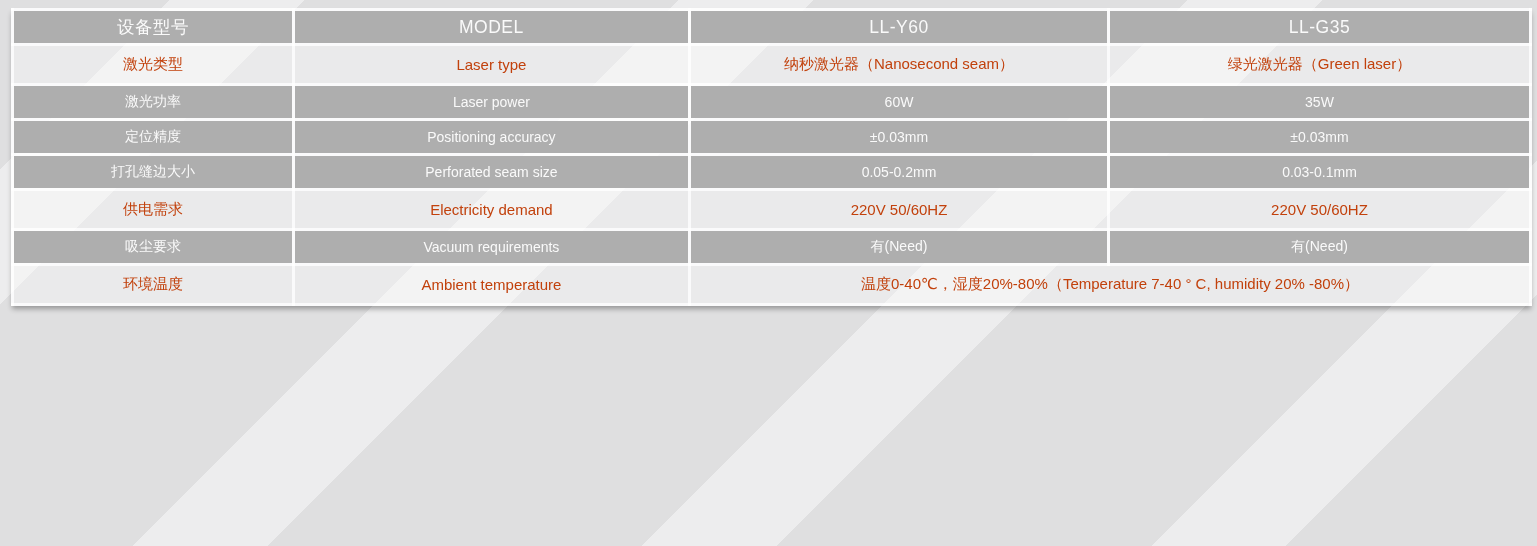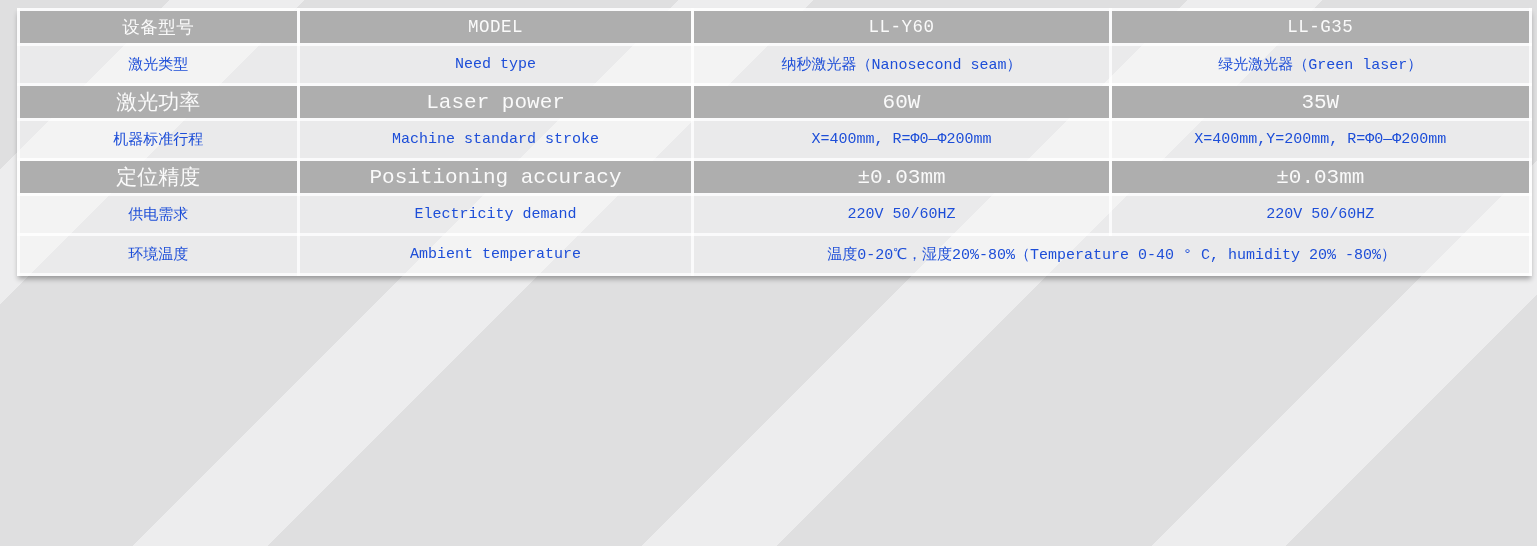--- a/index.html
+++ b/index.html
@@ -24,22 +24,21 @@
       rgba(255,255,255,0.45) 120px,
       rgba(255,255,255,0.45) 215px,
       rgba(255,255,255,0)   215px,
       rgba(255,255,255,0)   360px
     );
     pointer-events: none;
   }
   .page {
     position: relative;
     width: 100%; height: 100%;
-    padding: 8px 5px 0 17px;
-    font-family: Liberation Mono, monospace;
+    padding: 8px 5px 0 11px;
   }
   table.spec-table {
     width: 100%;
     border-collapse: collapse;
     table-layout: fixed;
     box-shadow: 0 4px 5px -1px rgba(0,0,0,0.32);
   }
   col.c1 { width: 18.5%; }
   col.c2 { width: 26.1%; }
   col.c3 { width: 27.6%; }
@@ -49,25 +48,25 @@
     text-align: center;
     vertical-align: middle;
     font-weight: normal;
     white-space: nowrap;
     overflow: hidden;
   }
   tr.gray > th, tr.gray > td {
     background: #aeaeae;
     color: #fafafa;
     height: 35px;
-    font-size: 21px;
+    font-size: 14px;
   }
   tr.light > td {
     background: rgba(252,252,252,0.38);
-    color: #1d4ed8;
+    color: #c2410c;
     height: 40px;
     font-size: 15px;
   }
   tr.header > th {
     font-size: 17.5px;
     letter-spacing: 0.5px;
     height: 35px;
   }
 </style>
 </head>
@@ -85,48 +84,54 @@
       <tr class="gray header">
         <th>设备型号</th>
         <th>MODEL</th>
         <th>LL-Y60</th>
         <th>LL-G35</th>
       </tr>
     </thead>
     <tbody>
       <tr class="light">
         <td>激光类型</td>
-        <td>Need type</td>
+        <td>Laser type</td>
         <td>纳秒激光器（Nanosecond seam）</td>
         <td>绿光激光器（Green laser）</td>
       </tr>
       <tr class="gray">
         <td>激光功率</td>
         <td>Laser power</td>
         <td>60W</td>
         <td>35W</td>
       </tr>
-      <tr class="light">
-        <td>机器标准行程</td>
-        <td>Machine standard stroke</td>
-        <td>X=400mm, R=Φ0—Φ200mm</td>
-        <td>X=400mm,Y=200mm, R=Φ0—Φ200mm</td>
-      </tr>
       <tr class="gray">
         <td>定位精度</td>
         <td>Positioning accuracy</td>
         <td>±0.03mm</td>
         <td>±0.03mm</td>
+      </tr>
+      <tr class="gray">
+        <td>打孔缝边大小</td>
+        <td>Perforated seam size</td>
+        <td>0.05-0.2mm</td>
+        <td>0.03-0.1mm</td>
       </tr>
       <tr class="light">
         <td>供电需求</td>
         <td>Electricity demand</td>
         <td>220V 50/60HZ</td>
         <td>220V 50/60HZ</td>
       </tr>
+      <tr class="gray">
+        <td>吸尘要求</td>
+        <td>Vacuum requirements</td>
+        <td>有(Need)</td>
+        <td>有(Need)</td>
+      </tr>
       <tr class="light">
         <td>环境温度</td>
         <td>Ambient temperature</td>
-        <td colspan="2">温度0-20℃，湿度20%-80%（Temperature 0-40 ° C, humidity 20% -80%）</td>
+        <td colspan="2">温度0-40℃，湿度20%-80%（Temperature 7-40 ° C, humidity 20% -80%）</td>
       </tr>
     </tbody>
   </table>
 </div>
 
 </body></html>

